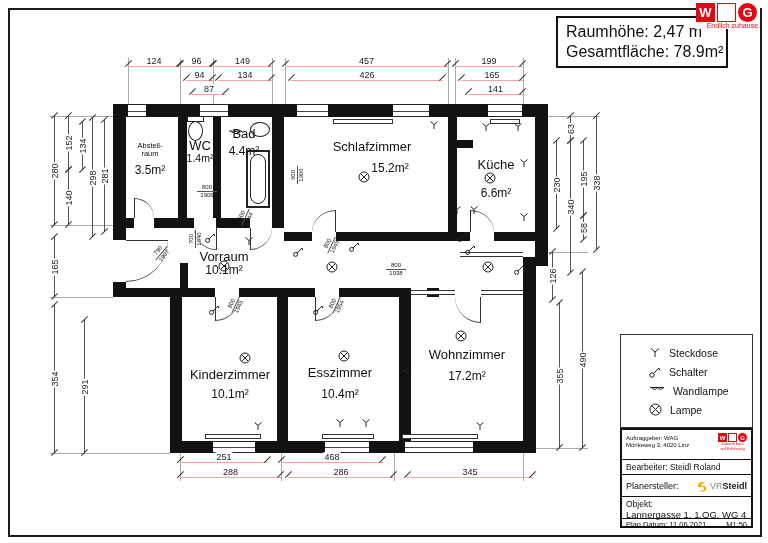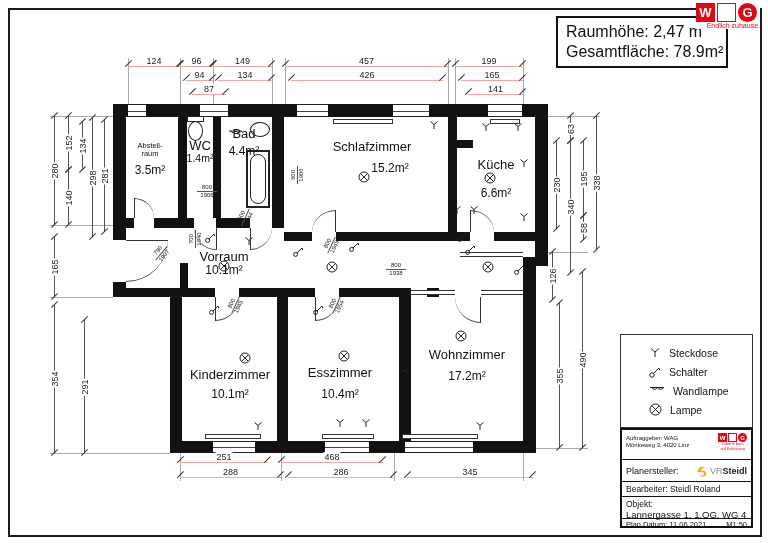--- a/index.html
+++ b/index.html
@@ -596,34 +596,34 @@
       <div style="padding-top:1px">
         <div class="brand" style="gap:1px">
           <div class="tile tile-w" style="width:9px;height:9px;font-size:6px">W</div>
           <div class="tile tile-a" style="width:9px;height:9px;font-size:6px">A</div>
           <div class="tile tile-g" style="width:9px;height:9px;font-size:6px">G</div>
         </div>
         <div class="redline">Zukunft baut</div>
         <div class="redline">auf Erfahrung</div>
       </div>
     </div>
+    <div class="trow" style="height:15px">
+      <span>Bearbeiter: Steidl Roland</span>
+    </div>
     <div class="trow" style="height:22px;display:flex;align-items:center;justify-content:space-between">
       <span style="font-size:9px">Planersteller:</span>
       <span style="display:flex;align-items:center;gap:1px">
         <span>
             <svg width="14" height="14" viewBox="0 0 20 20">
               <path d="M4 11 C3 5 11 2 15 5 C10 5.5 8.5 8 9 10 C13 9 17 11 16 15 C15 18.5 8 19 5.5 16 C10 17 13 16 13 13.5 C13 11.5 9 11 6 12 Z" fill="#f0b400"></path>
             </svg>
           </span>
         <span style="font-size:9px"><span class="vr-vr">VR</span><span class="vr-steidl">Steidl</span></span>
       </span>
     </div>
-    <div class="trow" style="height:15px">
-      <span>Bearbeiter: Steidl Roland</span>
-    </div>
     <div class="trow" style="height:22px">
       <div>Objekt:</div>
       <div style="font-size:9.5px">Lannergasse 1, 1.OG, WG 4</div>
     </div>
     <div class="trow" style="height:11px;border-bottom:none;display:flex;justify-content:space-between;font-size:7.5px;padding-top:1px">
       <span>Plan Datum: 11.06.2021</span>
       <span>M1:50</span>
     </div>
   </div>
 </div>

